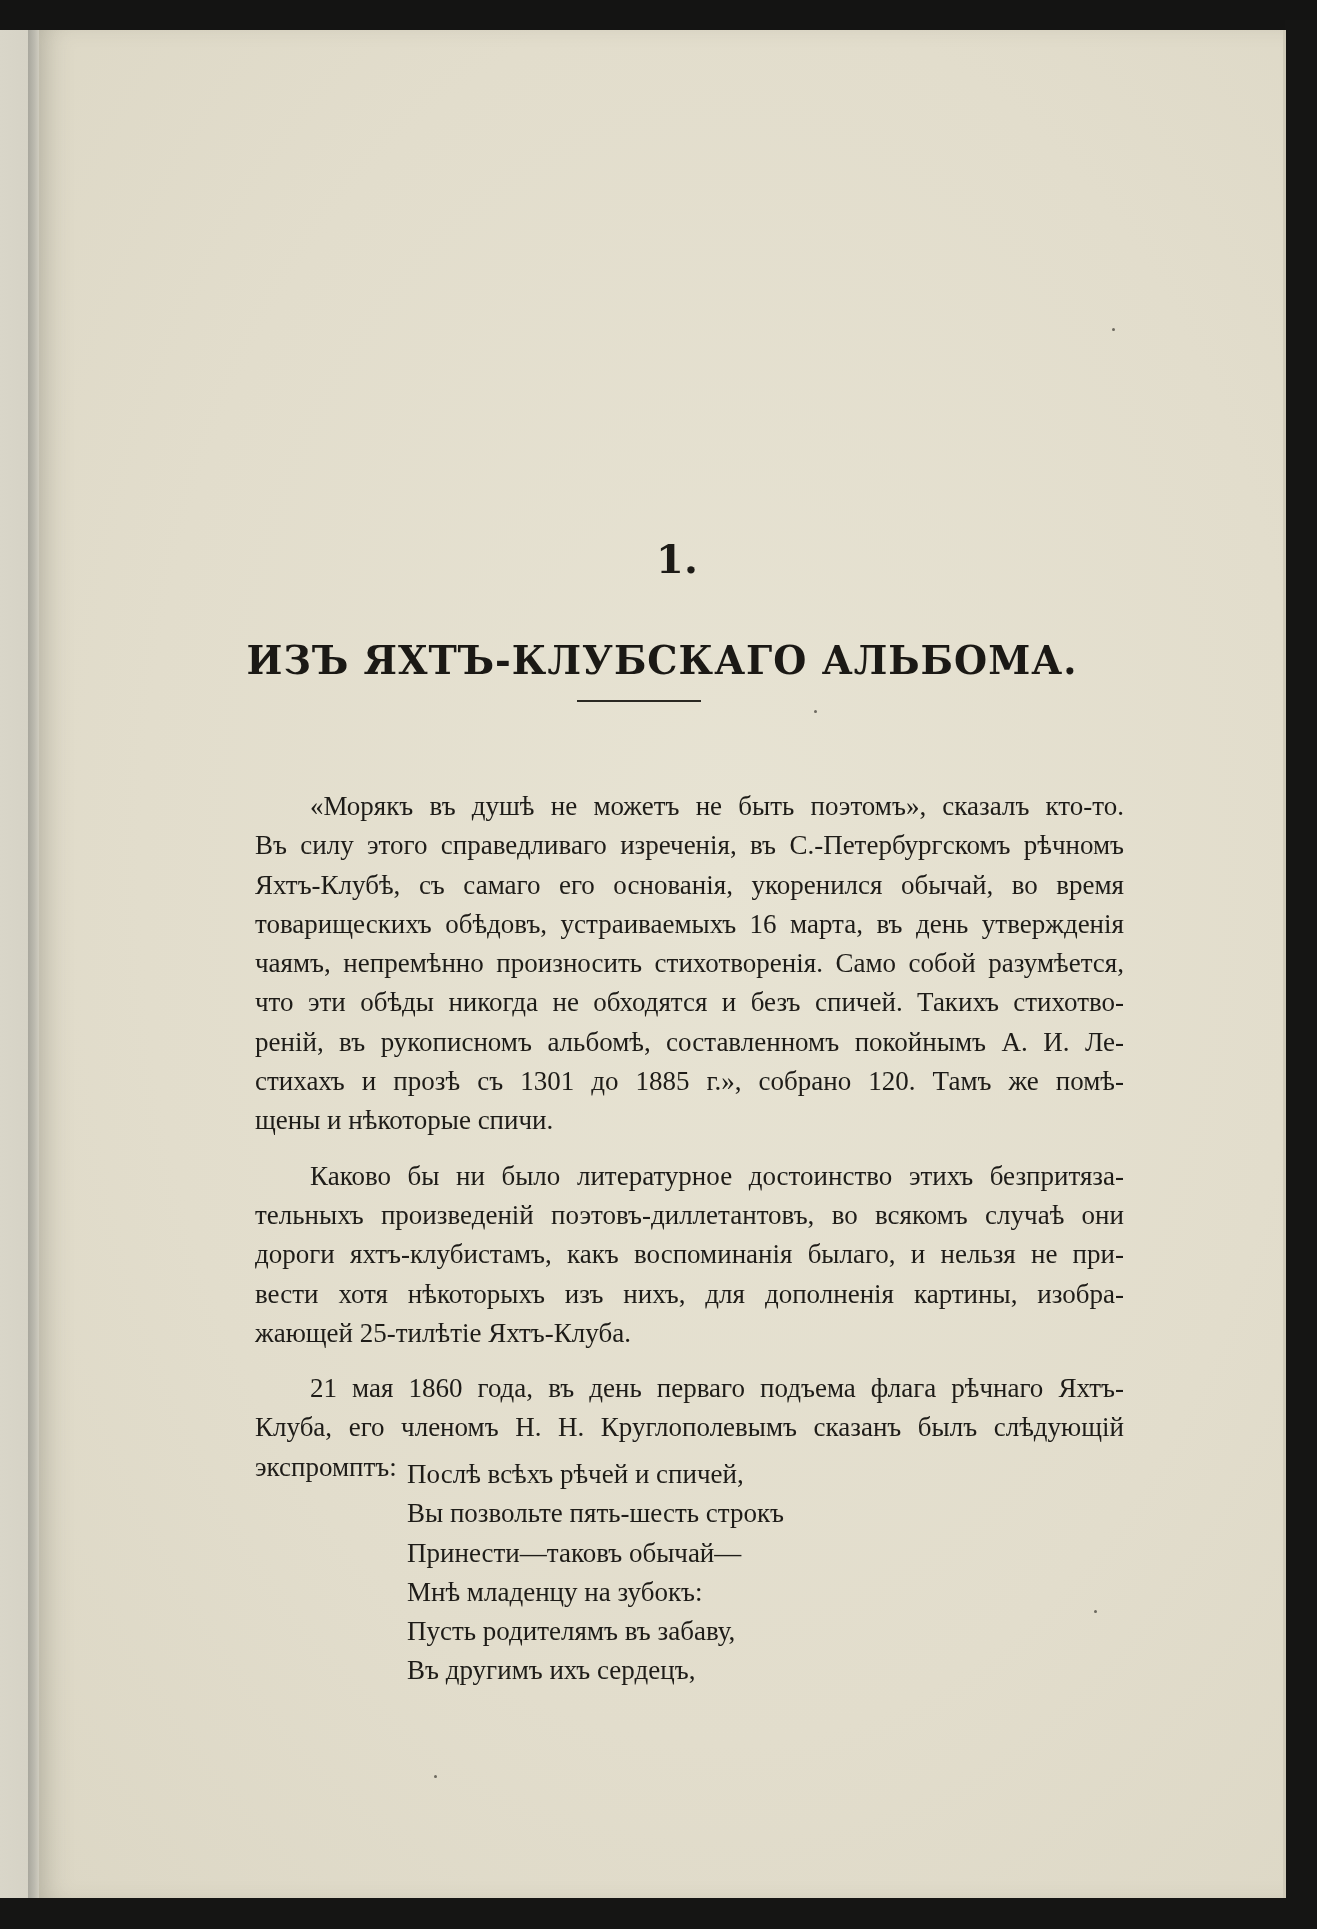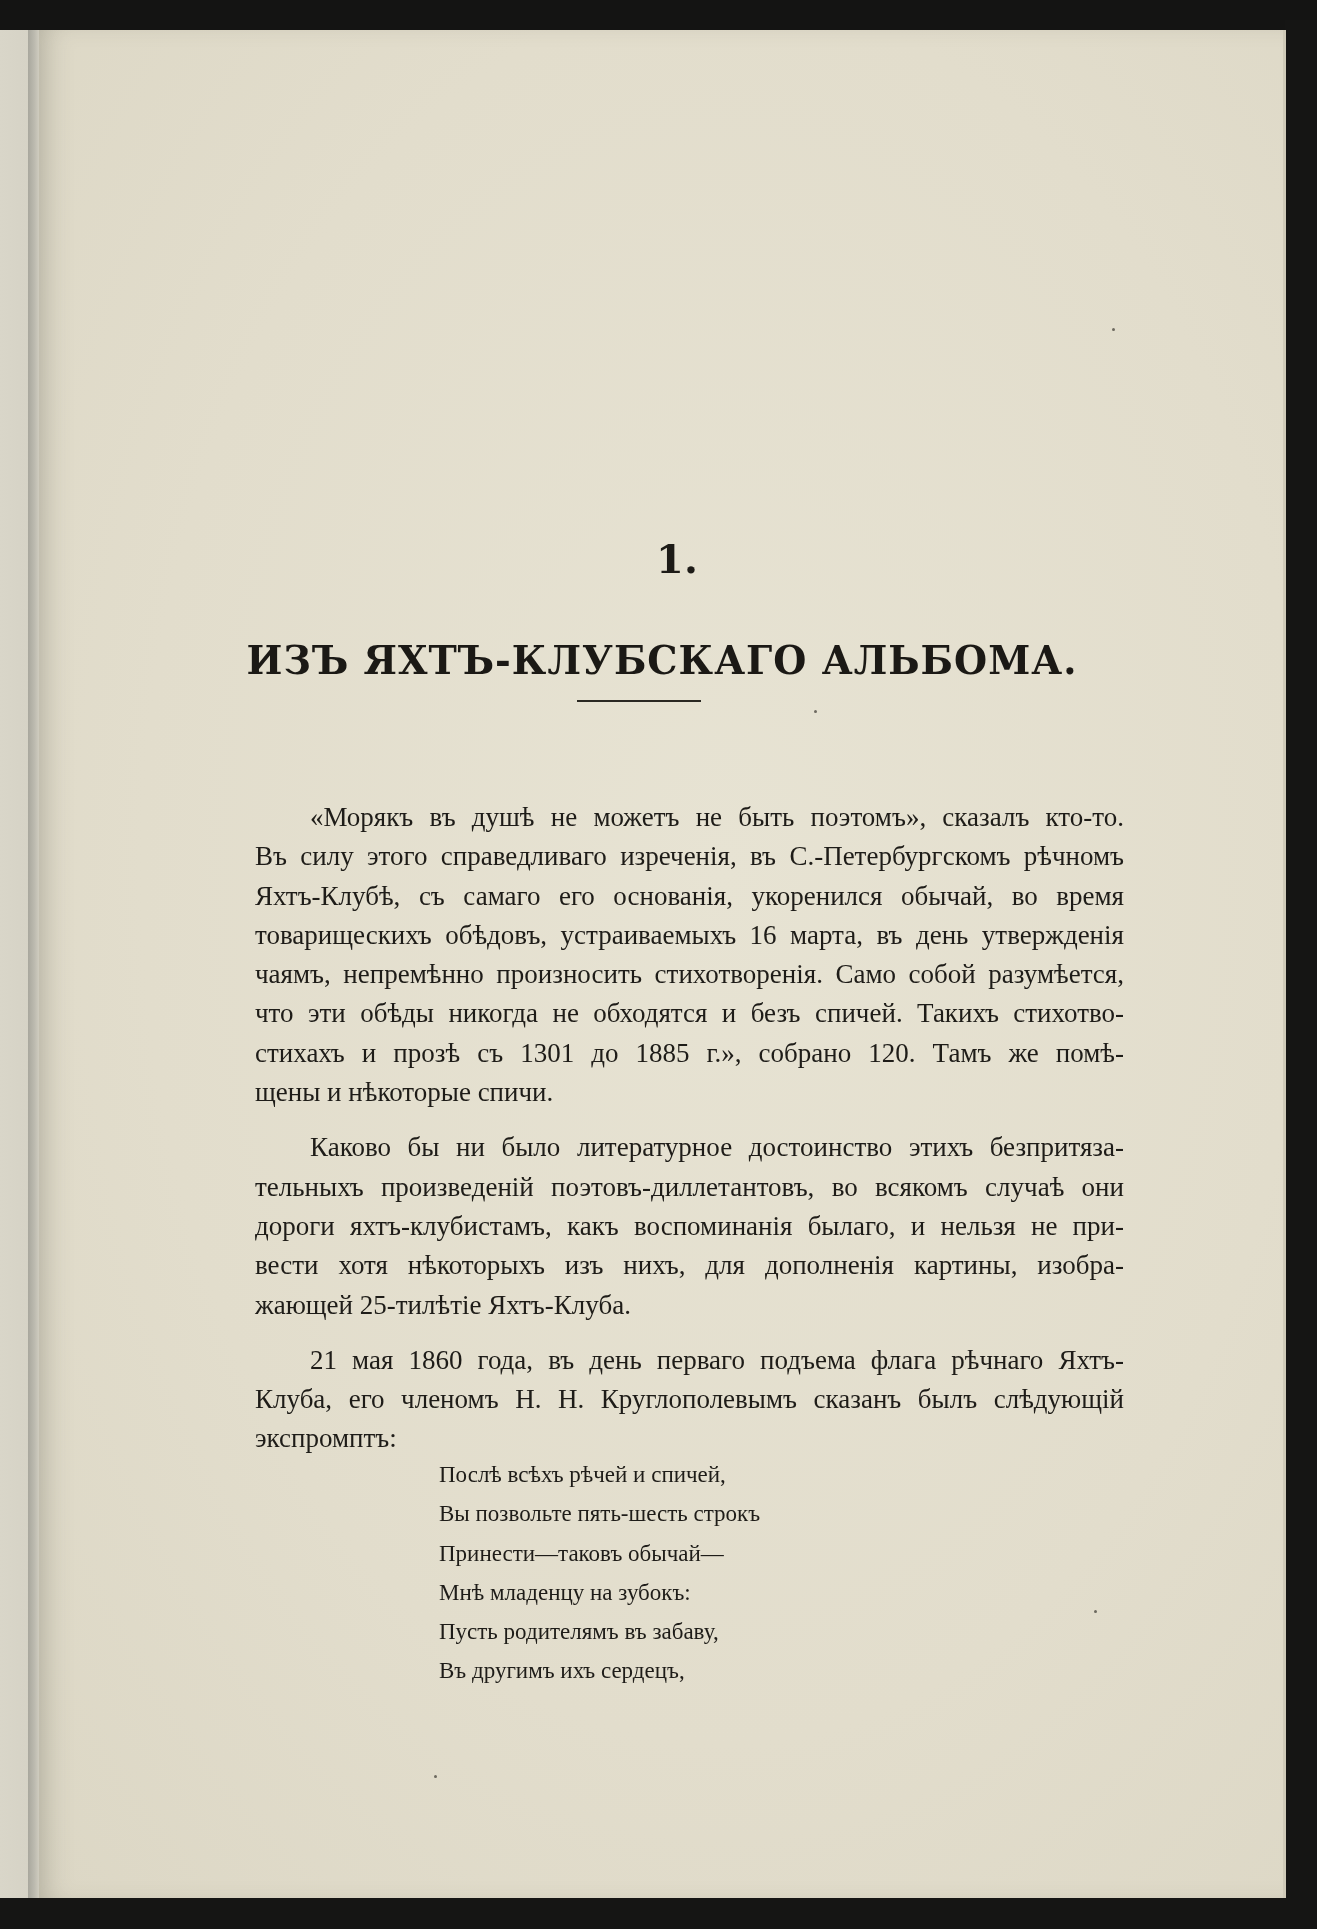--- a/index.html
+++ b/index.html
@@ -40,30 +40,30 @@
     font-family: "DejaVu Serif", serif; font-weight: 900; font-size: 38px; color: #1b1915;
     letter-spacing: 1px; transform: scaleY(1.05);
   }
   .title-rule {
     position: absolute; left: 538px; top: 670px; width: 124px; height: 2px; background: #2a2822;
   }
 
   .body-text {
     position: absolute; left: 161px; top: 757px; width: 924px;
     font-family: "Liberation Serif", "DejaVu Serif", serif; font-size: 27px; line-height: 39.3px;
-    color: #1e1c18; text-align: justify; margin-top: 11px;
+    color: #1e1c18; text-align: justify;
   }
   .para { margin: 0; text-indent: 55px; text-align-last: left; }
   .para.spaced { margin-top: 16px; }
   .line { display: block; text-align: justify; text-align-last: justify; white-space: nowrap; }
   .line.last { text-align-last: left; }
   .indent { padding-left: 55px; }
   .verse {
-    position: absolute; left: 400px; top: 1425px;
-    font-family: "Liberation Serif", "DejaVu Serif", serif; font-size: 23px; line-height: 39.3px; color: #1e1c18;
+    position: absolute; left: 368px; top: 1425px;
+    font-family: "Liberation Serif", "DejaVu Serif", serif; font-size: 27px; line-height: 39.3px; color: #1e1c18;
   }
   .verse-line { display: block; white-space: nowrap; }
   .speck { position: absolute; width: 3px; height: 3px; border-radius: 50%; background: #3a3830; opacity: .7; }
 </style>
 </head>
 <body>
 
 <div class="top-strip"></div>
 <div class="left-leaf"></div>
 <div class="gutter"></div>
@@ -75,20 +75,21 @@
   <div class="title-rule"></div>
 
   <div class="body-text">
     <div class="para">
       <span class="line indent">«Морякъ въ душѣ не можетъ не быть поэтомъ», сказалъ кто-то.</span>
       <span class="line">Въ силу этого справедливаго изреченія, въ С.-Петербургскомъ рѣчномъ</span>
       <span class="line">Яхтъ-Клубѣ, съ самаго его основанія, укоренился обычай, во время</span>
       <span class="line">товарищескихъ обѣдовъ, устраиваемыхъ 16 марта, въ день утвержденія</span>
       <span class="line">чаямъ, непремѣнно произносить стихотворенія. Само собой разумѣется,</span>
       <span class="line">что эти обѣды никогда не обходятся и безъ спичей. Такихъ стихотво-</span>
+      <span class="line">реній, въ рукописномъ альбомѣ, составленномъ покойнымъ А. И. Ле-</span>
       <span class="line">стихахъ и прозѣ съ 1301 до 1885 г.», собрано 120. Тамъ же помѣ-</span>
       <span class="line last">щены и нѣкоторые спичи.</span>
     </div>
     <div class="para spaced">
       <span class="line indent">Каково бы ни было литературное достоинство этихъ безпритяза-</span>
       <span class="line">тельныхъ произведеній поэтовъ-диллетантовъ, во всякомъ случаѣ они</span>
       <span class="line">дороги яхтъ-клубистамъ, какъ воспоминанія былаго, и нельзя не при-</span>
       <span class="line">вести хотя нѣкоторыхъ изъ нихъ, для дополненія картины, изобра-</span>
       <span class="line last">жающей 25-тилѣтіе Яхтъ-Клуба.</span>
     </div>

